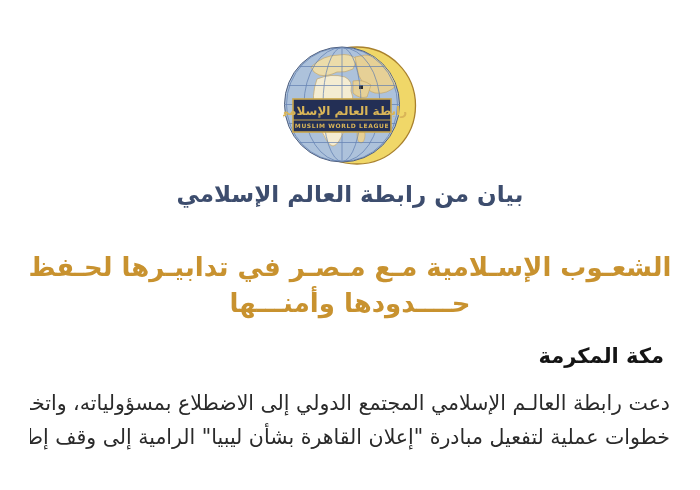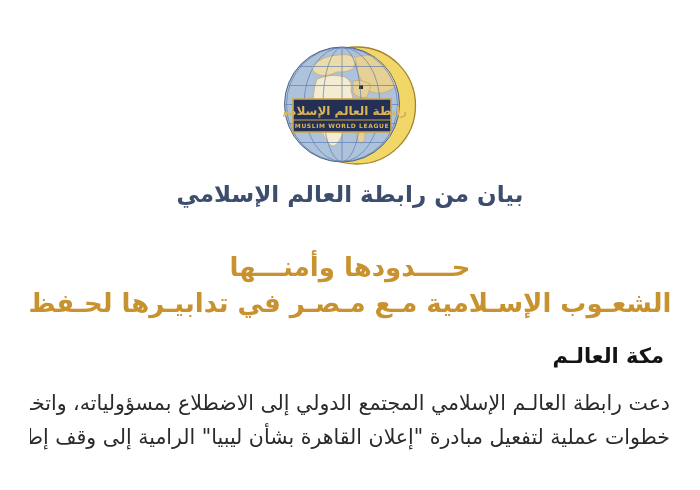--- a/index.html
+++ b/index.html
@@ -135,24 +135,24 @@
         <line x1="10" y1="75" x2="108" y2="75" stroke="#c9a64a" stroke-width="1"></line>
         <text x="59" y="70" text-anchor="middle" class="banner-ar">رابطة العالم الإسلامي</text>
         <text x="59" y="83" text-anchor="middle" class="banner-en">MUSLIM WORLD LEAGUE</text>
       </g>
     </svg>
   </div>
 
   <div class="statement-title">بيان من رابطة العالم الإسلامي</div>
 
   <div class="statement-subtitle">
+    <div>الشعـوب الإسـلامية مـع مـصـر في تدابيـرها لحـفظ</div>
     <div>حــــدودها وأمنـــها</div>
-    <div>الشعـوب الإسـلامية مـع مـصـر في تدابيـرها لحـفظ</div>
   </div>
 
-  <div class="dateline">مكة العالـم</div>
+  <div class="dateline">مكة المكرمة</div>
 
   <div class="body-text">
     <div class="body-line">دعت رابطة العالـم الإسلامي المجتمع الدولي إلى الاضطلاع بمسؤولياته، واتخاذ</div>
     <div class="body-line">خطوات عملية لتفعيل مبادرة "إعلان القاهرة بشأن ليبيا" الرامية إلى وقف إطلاق</div>
   </div>
 
 </div>
 
 </body></html>

